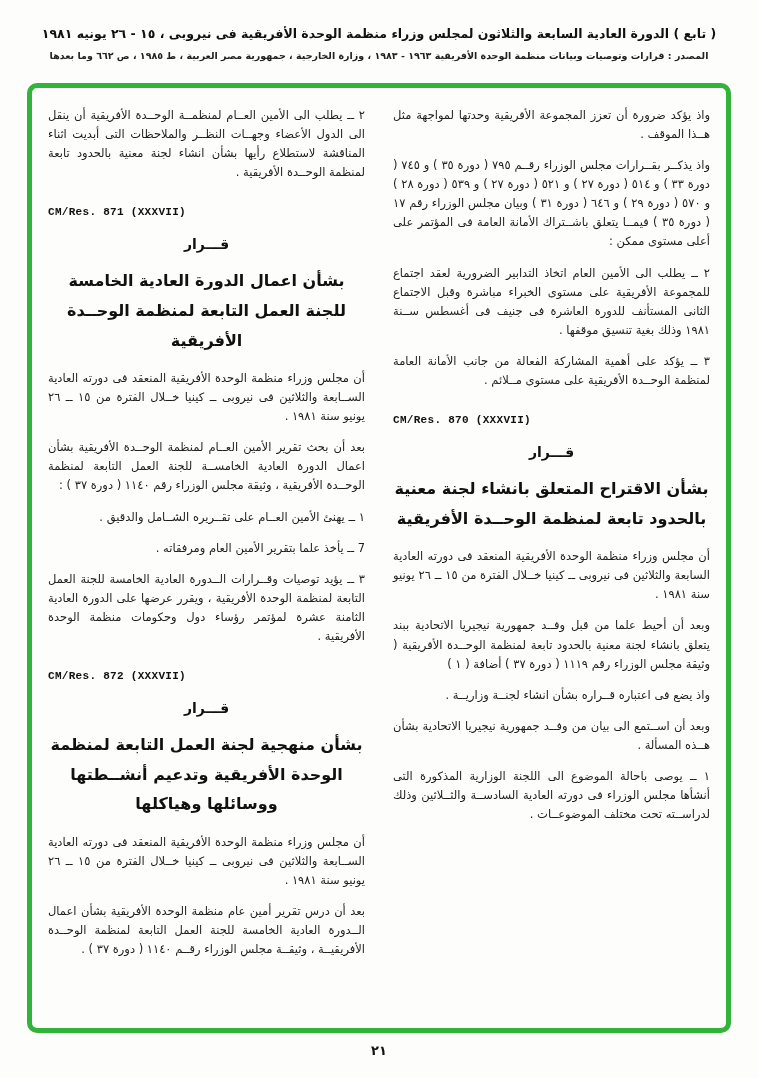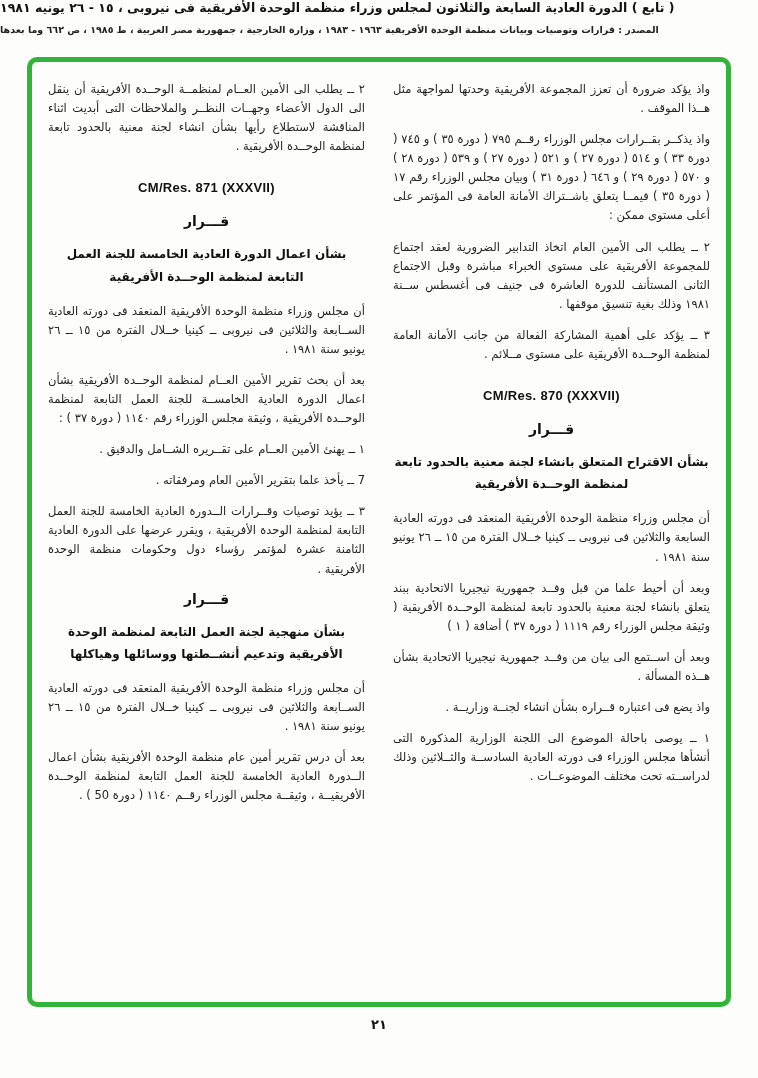--- a/index.html
+++ b/index.html
@@ -10,21 +10,22 @@
     position: relative;
     width: 758px;
     height: 1078px;
     margin: 0 auto;
     background: #fdfdfb;
     color: #1c1c1c;
     overflow: hidden;
   }
 
   .header {
-    text-align: left;
+    padding-top: 26px;
+    text-align: center;
     direction: rtl;
   }
   .header-line1 {
     font-size: 12.5px;
     font-weight: bold;
     color: #111;
   }
   .header-line2 {
     margin-top: 9px;
     font-size: 9.5px;
@@ -59,41 +60,41 @@
   .paragraph {
     font-size: 11.5px;
     line-height: 1.66;
     text-align: justify;
     direction: rtl;
     color: #1e1e1e;
   }
 
   .ref {
     direction: ltr;
-    text-align: center;
-    font-family: Liberation Sans, sans-serif;
+    text-align: left;
+    font-family: Liberation Mono, monospace;
     font-weight: bold;
-    font-size: 13px;
+    font-size: 11px;
     letter-spacing: 0.3px;
     margin: 24px 0 18px 0;
     color: #111;
   }
 
   .title {
     text-align: center;
     font-weight: bold;
     font-size: 14px;
     margin: 2px 0 14px 0;
     color: #111;
   }
 
   .subtitle {
     text-align: center;
     font-weight: bold;
-    font-size: 12px;
+    font-size: 16px;
     line-height: 1.85;
     margin-bottom: 14px;
     color: #111;
   }
 
   .page-number {
     text-align: center;
     direction: rtl;
     font-weight: bold;
     font-size: 13px;
@@ -116,37 +117,38 @@
       <div class="column">
           <div class="block paragraph">واذ يؤكد ضرورة أن تعزز المجموعة الأفريقية وحدتها لمواجهة مثل هــذا الموقف .</div>
           <div class="block paragraph">واذ يذكــر بقــرارات مجلس الوزراء رقــم ٧٩٥ ( دورة ٣٥ ) و ٧٤٥ ( دورة ٣٣ ) و ٥١٤ ( دورة ٢٧ ) و ٥٢١ ( دورة ٢٧ ) و ٥٣٩ ( دورة ٢٨ ) و ٥٧٠ ( دورة ٢٩ ) و ٦٤٦ ( دورة ٣١ ) وبيان مجلس الوزراء رقم ١٧ ( دورة ٣٥ ) فيمــا يتعلق باشــتراك الأمانة العامة فى المؤتمر على أعلى مستوى ممكن :</div>
           <div class="block paragraph">٢ ــ يطلب الى الأمين العام اتخاذ التدابير الضرورية لعقد اجتماع للمجموعة الأفريقية على مستوى الخبراء مباشرة وقبل الاجتماع الثانى المستأنف للدورة العاشرة فى جنيف فى أغسطس ســنة ١٩٨١ وذلك بغية تنسيق موقفها .</div>
           <div class="block paragraph">٣ ــ يؤكد على أهمية المشاركة الفعالة من جانب الأمانة العامة لمنظمة الوحــدة الأفريقية على مستوى مــلائم .</div>
           <div class="block ref">CM/Res. 870 (XXXVII)</div>
           <div class="block title">قـــرار</div>
           <div class="block subtitle">بشأن الاقتراح المتعلق بانشاء لجنة معنية بالحدود تابعة لمنظمة الوحــدة الأفريقية</div>
           <div class="block paragraph">أن مجلس وزراء منظمة الوحدة الأفريقية المنعقد فى دورته العادية السابعة والثلاثين فى نيروبى ــ كينيا خــلال الفترة من ١٥ ــ ٢٦ يونيو سنة ١٩٨١ .</div>
           <div class="block paragraph">وبعد أن أحيط علما من قبل وفــد جمهورية نيجيريا الاتحادية ببند يتعلق بانشاء لجنة معنية بالحدود تابعة لمنظمة الوحــدة الأفريقية ( وثيقة مجلس الوزراء رقم ١١١٩ ( دورة ٣٧ ) أضافة ( ١ )</div>
+          <div class="block paragraph">واذ يضع فى اعتباره قــراره بشأن انشاء لجنــة وزاريــة .</div>
           <div class="block paragraph">وبعد أن اســتمع الى بيان من وفــد جمهورية نيجيريا الاتحادية بشأن هــذه المسألة .</div>
-          <div class="block paragraph">واذ يضع فى اعتباره قــراره بشأن انشاء لجنــة وزاريــة .</div>
           <div class="block paragraph">١ ــ يوصى باحالة الموضوع الى اللجنة الوزارية المذكورة التى أنشأها مجلس الوزراء فى دورته العادية السادســة والثــلاثين وذلك لدراســته تحت مختلف الموضوعــات .</div>
         </div>
       <div class="column">
           <div class="block paragraph">٢ ــ يطلب الى الأمين العــام لمنظمــة الوحــدة الأفريقية أن ينقل الى الدول الأعضاء وجهــات النظــر والملاحظات التى أبديت اثناء المناقشة لاستطلاع رأيها بشأن انشاء لجنة معنية بالحدود تابعة لمنظمة الوحــدة الأفريقية .</div>
           <div class="block ref">CM/Res. 871 (XXXVII)</div>
           <div class="block title">قـــرار</div>
           <div class="block subtitle">بشأن اعمال الدورة العادية الخامسة للجنة العمل التابعة لمنظمة الوحــدة الأفريقية</div>
           <div class="block paragraph">أن مجلس وزراء منظمة الوحدة الأفريقية المنعقد فى دورته العادية الســابعة والثلاثين فى نيروبى ــ كينيا خــلال الفترة من ١٥ ــ ٢٦ يونيو سنة ١٩٨١ .</div>
           <div class="block paragraph">بعد أن بحث تقرير الأمين العــام لمنظمة الوحــدة الأفريقية بشأن اعمال الدورة العادية الخامســة للجنة العمل التابعة لمنظمة الوحــدة الأفريقية ، وثيقة مجلس الوزراء رقم ١١٤٠ ( دورة ٣٧ ) :</div>
           <div class="block paragraph">١ ــ يهنئ الأمين العــام على تقــريره الشــامل والدقيق .</div>
           <div class="block paragraph">7 ــ يأخذ علما بتقرير الأمين العام ومرفقاته .</div>
           <div class="block paragraph">٣ ــ يؤيد توصيات وقــرارات الــدورة العادية الخامسة للجنة العمل التابعة لمنظمة الوحدة الأفريقية ، ويقرر عرضها على الدورة العادية الثامنة عشرة لمؤتمر رؤساء دول وحكومات منظمة الوحدة الأفريقية .</div>
+          <div class="block ref">CM/Res. 872 (XXXVII)</div>
           <div class="block title">قـــرار</div>
           <div class="block subtitle">بشأن منهجية لجنة العمل التابعة لمنظمة الوحدة الأفريقية وتدعيم أنشــطتها ووسائلها وهياكلها</div>
           <div class="block paragraph">أن مجلس وزراء منظمة الوحدة الأفريقية المنعقد فى دورته العادية الســابعة والثلاثين فى نيروبى ــ كينيا خــلال الفترة من ١٥ ــ ٢٦ يونيو سنة ١٩٨١ .</div>
-          <div class="block paragraph">بعد أن درس تقرير أمين عام منظمة الوحدة الأفريقية بشأن اعمال الــدورة العادية الخامسة للجنة العمل التابعة لمنظمة الوحــدة الأفريقيــة ، وثيقــة مجلس الوزراء رقــم ١١٤٠ ( دورة 50 ) .</div>
+          <div class="block paragraph">بعد أن درس تقرير أمين عام منظمة الوحدة الأفريقية بشأن اعمال الــدورة العادية الخامسة للجنة العمل التابعة لمنظمة الوحــدة الأفريقيــة ، وثيقــة مجلس الوزراء رقــم ١١٤٠ ( دورة ٣٧ ) .</div>
         </div>
     </div>
   </div>
 
   <div class="page-number">٢١</div>
 
 </div>
 
 </body></html>

